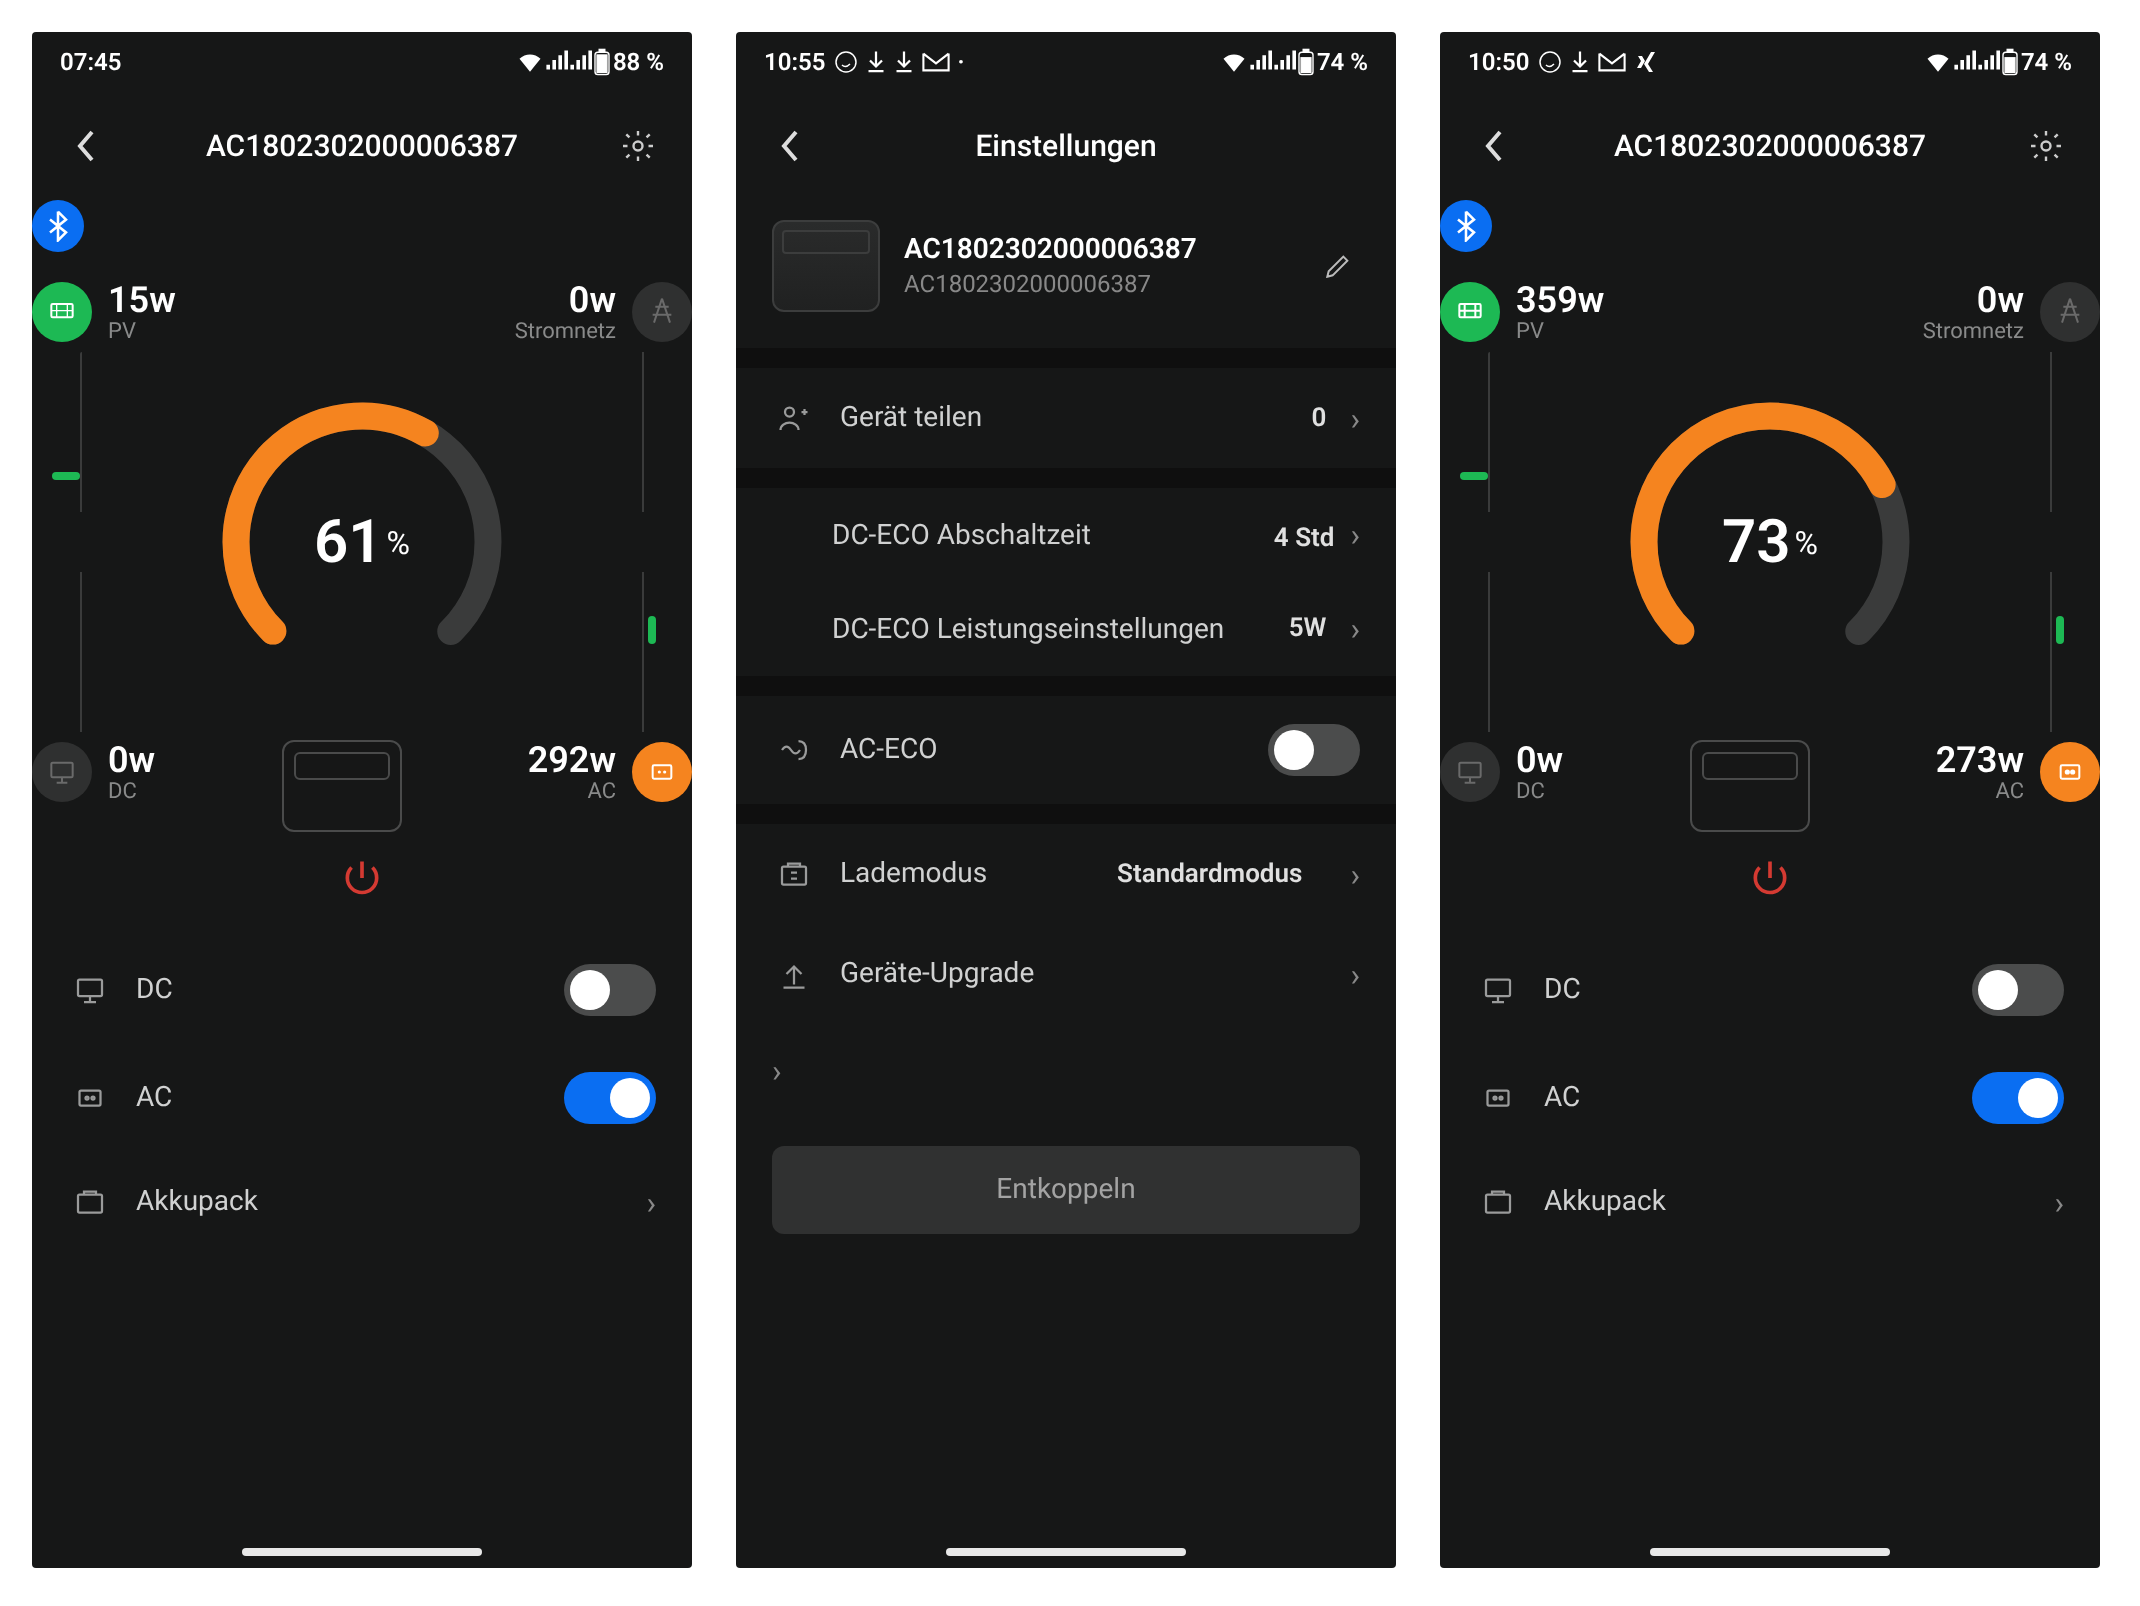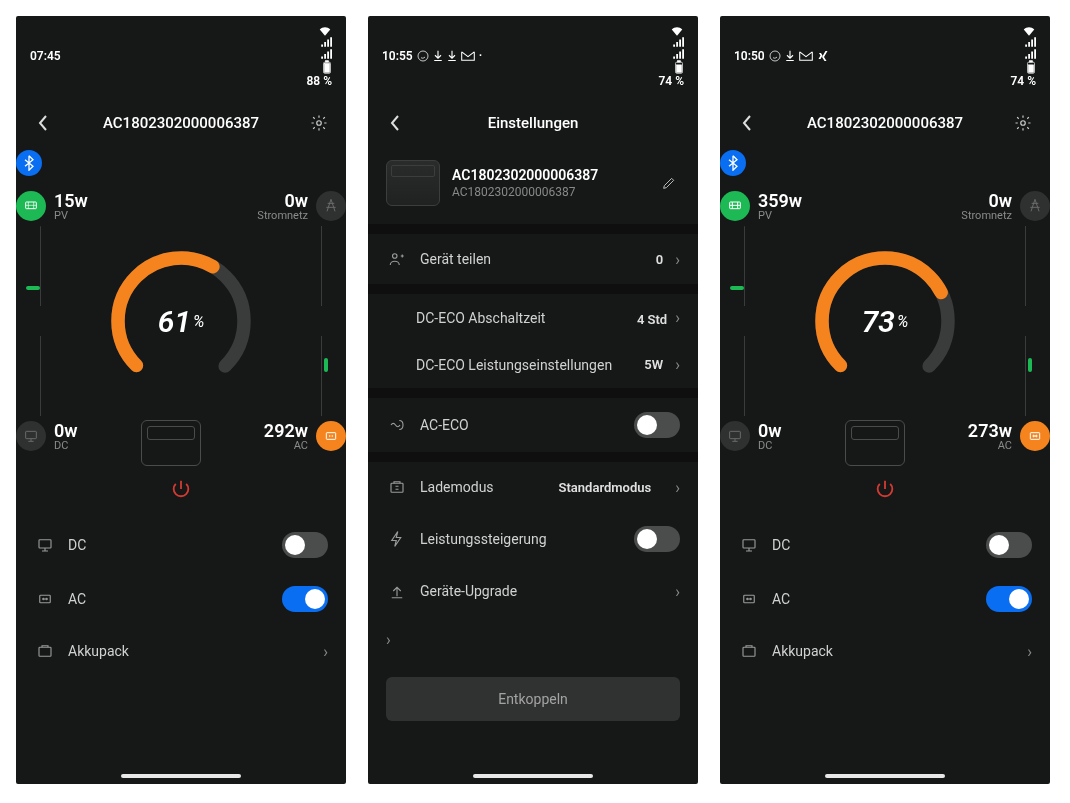--- a/index.html
+++ b/index.html
@@ -26,21 +26,21 @@
   
   .statusbar {
     display: flex;
     justify-content: space-between;
     align-items: center;
     padding: 8px 14px 4px;
     font-size: 12px;
     font-weight: 600;
   }
   .sb-left { display:flex; align-items:center; gap:4px; }
-  .sb-right { display:flex; align-items:flex-end; gap:0;flex-direction:column; }
+  .sb-right { display:flex; align-items:flex-start; gap:0; }
   .sb-icon { display:inline-flex; }
   
   .header {
     display: flex;
     align-items: center;
     justify-content: space-between;
     padding: 20px 16px 16px;
   }
   .header-title { font-size: 15px; font-weight: 500; text-align: center; flex:1; }
   .back-btn, .gear-btn, .edit-btn { width: 22px; height: 22px; display:flex; align-items:center; justify-content:center; color:#ddd; }
@@ -63,21 +63,21 @@
   }
   .io-icon.green { background:#1db954; }
   .io-icon.grey  { background:#2f3030; color:#6a6a6a; }
   .io-icon.orange{ background:#f5841f; }
   .io-vals { display:flex; flex-direction:column; }
   .io-watt { font-size: 18px; font-weight: 600; }
   .io-lbl  { font-size: 11px; color:#898a8a; margin-top:-2px; }
   .io.right .io-vals { text-align:right; }
   
   .gauge-wrap { position:relative; height: 190px; display:flex; align-items:center; justify-content:center; margin: 4px 0; }
-  .gauge { position:relative; width: 150px; height: 150px; font-style: italic; }
+  .gauge { position:relative; width: 150px; height: 150px; }
   .gauge svg { transform: rotate(135deg); }
   .gauge-pct {
     position:absolute; inset:0; display:flex; align-items:center; justify-content:center;
     font-size: 30px; font-weight: 600;
   }
   .gauge-pct small { font-size: 16px; font-weight: 400; margin-left:2px; }
   .flow-line { position:absolute; border-left:1px solid #3a3b3b; }
   .flow-line.tl { left:24px;  top:0; height:80px; border-top-left-radius:8px; }
   .flow-line.tr { right:24px; top:0; height:80px; }
   .flow-line.bl { left:24px;  bottom:0; height:80px; }
@@ -465,31 +465,20 @@
     </div>
     <div style="display:flex;align-items:center;gap:18px">
       <span class="value">Standardmodus</span>
       <span class="chev">›</span>
     </div>
   </div>
   <div class="row">
     <div class="left">
       <span class="row-icon">
           <svg width="18" height="18" viewBox="0 0 24 24" fill="none" stroke="#9a9b9b" stroke-width="1.5">
-            <path d="M13 2L5 14h6l-2 8 8-12h-6z"></path>
-          </svg>
-        </span>
-      <span>Leistungssteigerung</span>
-    </div>
-    <div class="toggle off"></div>
-  </div>
-  <div class="row">
-    <div class="left">
-      <span class="row-icon">
-          <svg width="18" height="18" viewBox="0 0 24 24" fill="none" stroke="#9a9b9b" stroke-width="1.5">
             <path d="M12 19V7M7 12l5-5 5 5M5 21h14"></path>
           </svg>
         </span>
       <span>Geräte-Upgrade</span>
     </div>
     <span class="chev">›</span>
   </div>
   <div class="row">
     <span class="chev">›</span>
   </div>

